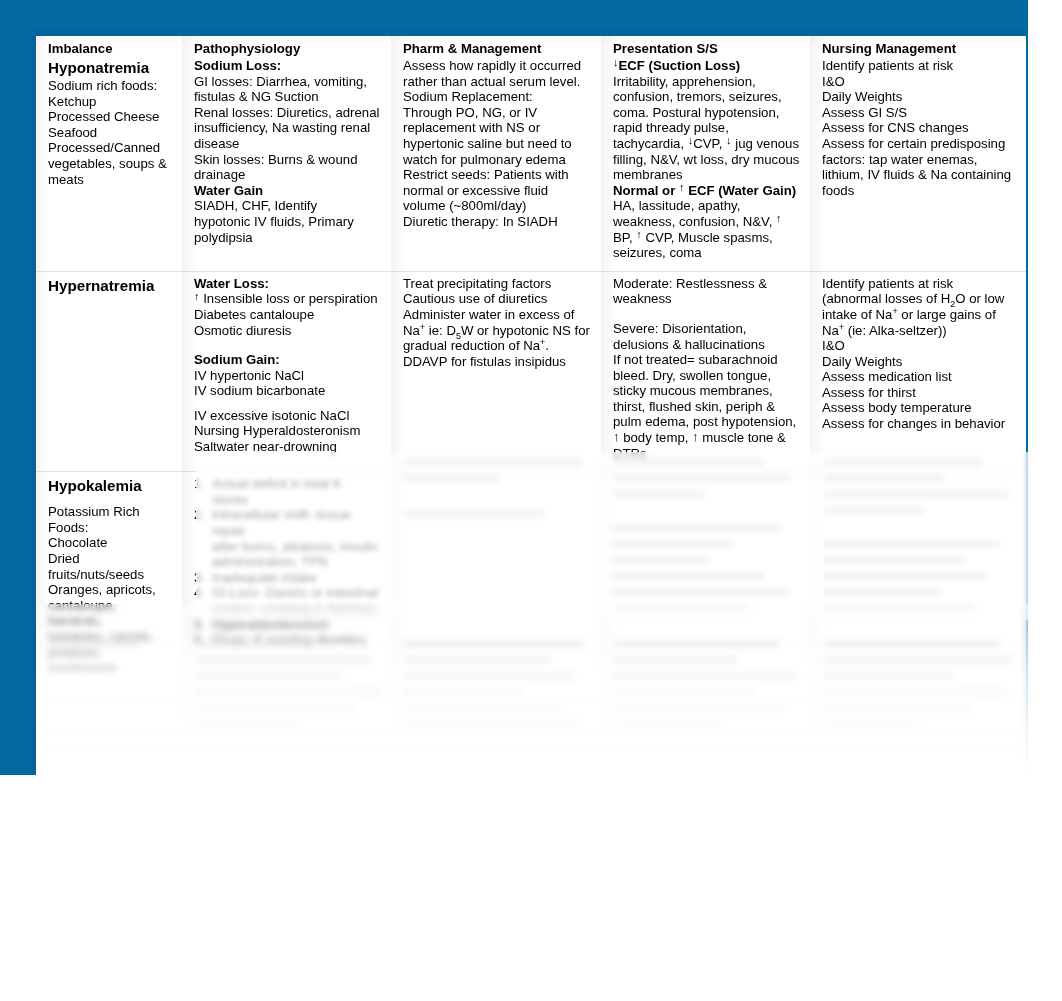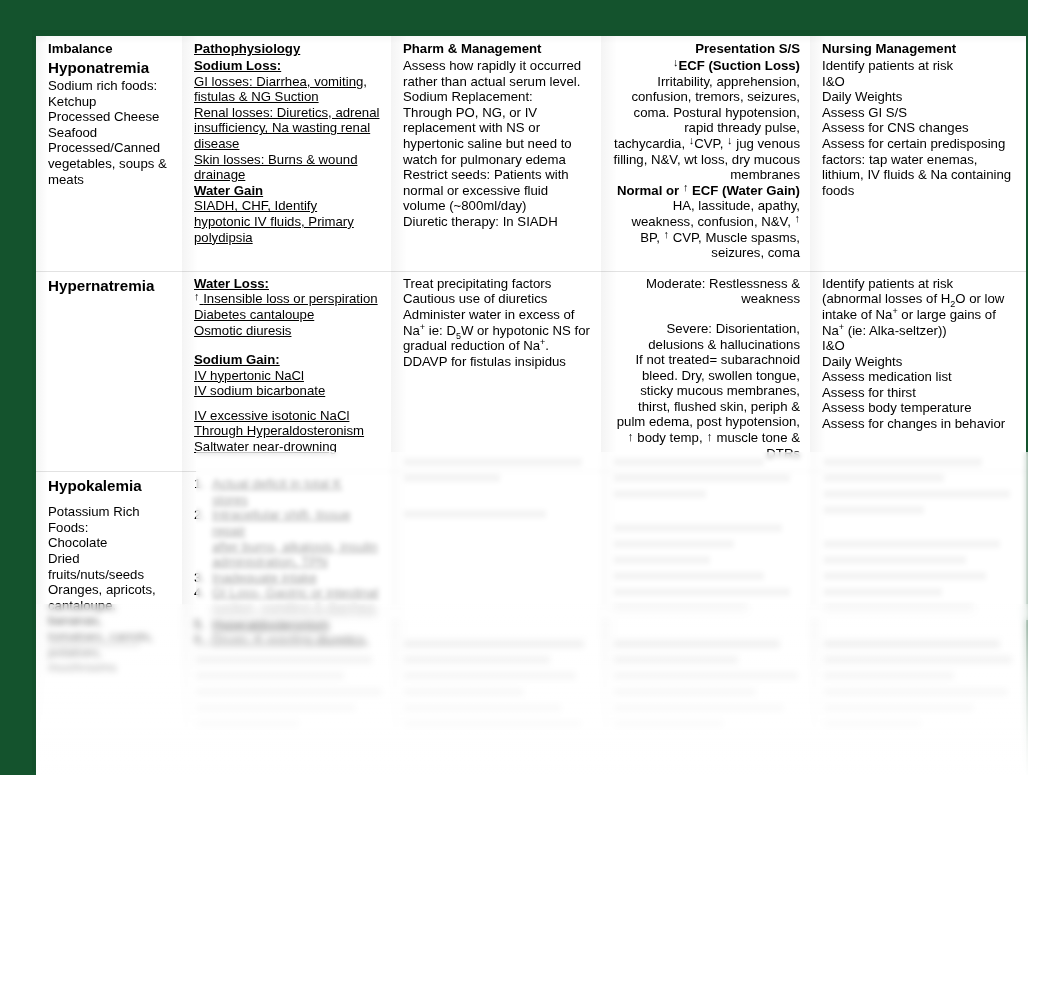--- a/index.html
+++ b/index.html
@@ -13,21 +13,21 @@
     font-family: "Liberation Sans", sans-serif;
     color: #000000;
     -webkit-font-smoothing: antialiased;
   }
 
   #page {
     position: relative;
     width: 1028px;
     height: 1001px;
     overflow: hidden;
-    background: #14532d;
+    background: #0369a1;
   }
 
   
   #table-wrap {
     position: absolute;
     left: 36px;
     top: 36px;
     width: 990px;
   }
 
@@ -42,23 +42,23 @@
     vertical-align: top;
     padding: 4px 10px 10px 12px;
     font-size: 13.2px;
     line-height: 15.6px;
     border: none;
     background: #ffffff;
   }
 
   
   table.ref-table td.col-0 { width: 146px; }
-  table.ref-table td.col-1 { width: 209px; text-decoration: underline; }
+  table.ref-table td.col-1 { width: 209px; }
   table.ref-table td.col-2 { width: 210px; }
-  table.ref-table td.col-3 { width: 209px; text-align: right; }
+  table.ref-table td.col-3 { width: 209px; }
   table.ref-table td.col-4 { width: 216px; }
 
   tr.row-divider td {
     border-top: 1px solid #e2e2e2;
   }
 
   .col-head {
     font-weight: bold;
     font-size: 13.2px;
     line-height: 17px;
@@ -275,21 +275,21 @@
 
         <td class="col-1">
           <div class="blk b">Water Loss:</div>
           <div class="blk"><span class="arrow">↑</span> <span>Insensible loss or perspiration</span></div>
           <div class="blk">Diabetes cantaloupe</div>
           <div class="blk">Osmotic diuresis</div>
           <div class="blk b sp">Sodium Gain:</div>
           <div class="blk">IV hypertonic NaCl</div>
           <div class="blk">IV sodium bicarbonate</div>
           <div class="blk sp-sm">IV excessive isotonic NaCl</div>
-          <div class="blk">Through Hyperaldosteronism</div>
+          <div class="blk">Nursing Hyperaldosteronism</div>
           <div class="blk">Saltwater near-drowning</div>
         </td>
 
         <td class="col-2">
           <div class="blk">Treat precipitating factors</div>
           <div class="blk">Cautious use of diuretics</div>
           <div class="blk"><span>Administer water in excess of Na</span><sup>+</sup><span> ie: D</span><sub>5</sub><span>W or hypotonic NS for gradual reduction of Na</span><sup>+</sup><span>.</span></div>
           <div class="blk">DDAVP for fistulas insipidus</div>
         </td>
 

